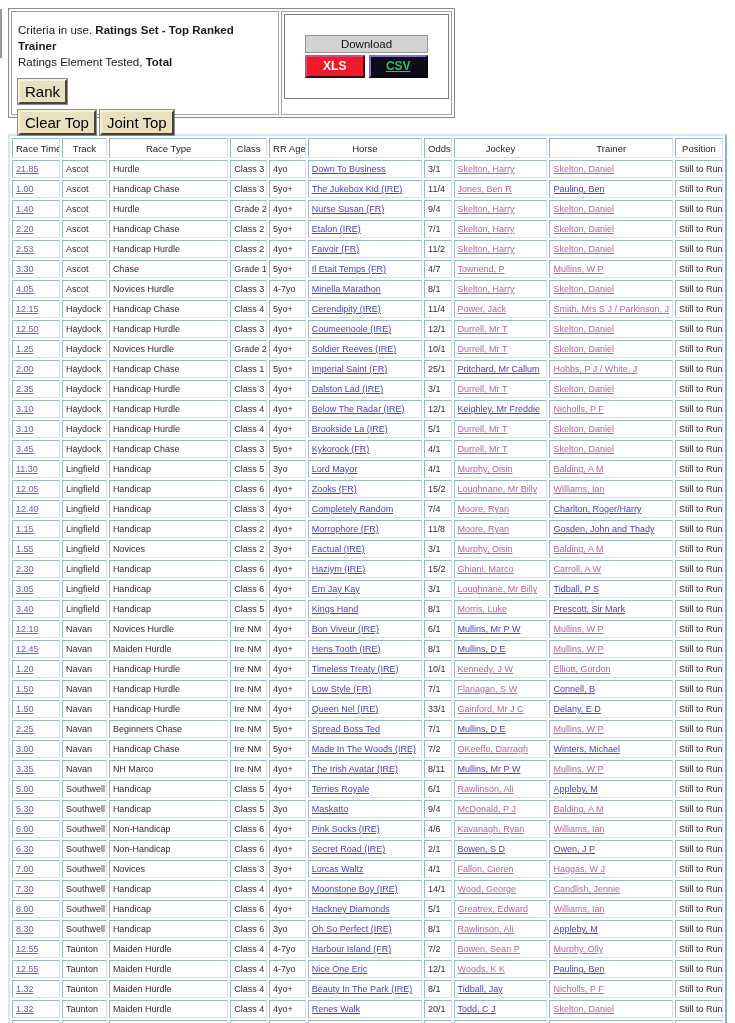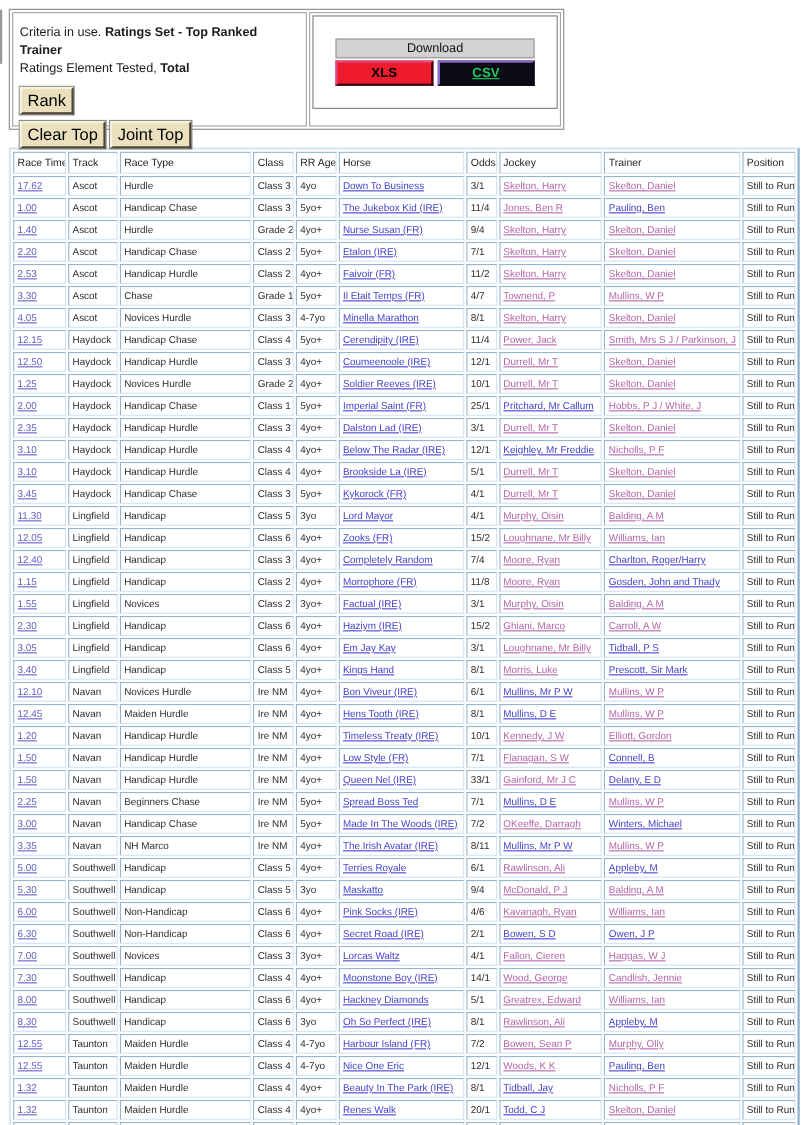--- a/index.html
+++ b/index.html
@@ -4,50 +4,50 @@
 <style>
   html,body { margin:0; padding:0; background:#ffffff; }
   body { font-family:"Liberation Sans", sans-serif; color:#2b2b2b; width:735px; }
   .page { position:relative; padding:8px; box-sizing:border-box; }
 
   
   .edge-sliver { position:absolute; left:0; top:9px; width:2px; height:49px;
     border:1px solid #979797; box-sizing:border-box; }
 
   
-  .top-table { width:505px; border:1px solid #8a8a8a; background:#fff;
+  .top-table { width:447px; border:1px solid #8a8a8a; background:#fff;
     display:flex; gap:2px; padding:2px; box-sizing:border-box; height:110px; }
   .crit-cell { border:1px solid #a3a3a3; width:268px; box-sizing:border-box;
     padding:10px 6px 6px 6px; font-size:11.5px; line-height:1.4; color:#1c1c1c; }
   .crit-line b { font-weight:bold; }
   .btn-row { margin-top:9px; }
   .btn-row2 { margin-top:6px; }
   button.legacy { font-family:"Liberation Sans", sans-serif; font-size:15px; color:#000;
     background:#eae0bd; border:2px outset #f6f0dd; border-right-color:#9c9478; border-bottom-color:#9c9478;
     box-shadow:0 0 0 1px #8d8d8d; padding:2px 5px; margin-right:4px; cursor:pointer; }
   .dl-cell { border:1px solid #a3a3a3; flex:1; box-sizing:border-box; padding:2px; }
   .dl-table { border:1px solid #7d7d7d; padding:20px; }
   .dl-head { background:#d2d2d2; border:1px solid #979797; text-align:center;
     font-size:11.5px; color:#111; padding:2px 0; }
   .dl-buttons { display:flex; gap:4px; margin-top:2px; }
   .dl-btn { flex:1; text-align:center; font-weight:bold; font-size:12px;
     padding:2px 0 3px 0; cursor:pointer; text-decoration:none; }
-  .dl-xls { background:#ee1b2d; color:#000000; border:2px outset #e0447a; border-right-color:#8d0d28; border-bottom-color:#8d0d28; }
+  .dl-xls { background:#ee1b2d; color:#ffffff; border:2px outset #e0447a; border-right-color:#8d0d28; border-bottom-color:#8d0d28; }
   .dl-csv { background:#0c0c17; color:#22c55e; border:2px outset #8a6ad0; border-right-color:#3c2a66; border-bottom-color:#3c2a66;text-decoration:underline; }
 
   
   .tbl-wrap { margin-top:16px; }
   table.results { border-collapse:separate; border-spacing:2px; table-layout:fixed;
     width:719px; background:#fff; font-size:9px;
     border:2px solid; border-color:#d8e6f1 #8fafc9 #8fafc9 #d8e6f1; }
   table.results th, table.results td {
     border:1px solid; border-color:#96b5cf #d3e3ف0; border-color:#96b5cf #d3e3f0 #d3e3f0 #96b5cf;
     background:#fff; padding:2px 3px; height:12px; overflow:hidden; white-space:nowrap;
     font-weight:normal; vertical-align:middle; }
-  table.results th { text-align:left; color:#1e1e1e; height:14px; font-size:9.5px; }
+  table.results th { text-align:center; color:#1e1e1e; height:14px; font-size:9.5px; }
   table.results td { text-align:left; color:#2e2e2e; }
   a.lnk { text-decoration:underline; cursor:pointer; }
   a.lnk-time { color:#6161c8; }
   a.lnk-blue { color:#4343cd; }
   a.lnk-purple { color:#b266a8; }
 </style>
 </head>
 <body>
 
 <div class="page">
@@ -98,21 +98,21 @@
             <th>RR Age</th>
             <th>Horse</th>
             <th>Odds</th>
             <th>Jockey</th>
             <th>Trainer</th>
             <th>Position</th>
           </tr>
       </thead>
       <tbody id="body-rows">
           <tr>
-            <td><a class="lnk lnk-time">17.62</a></td>
+            <td><a class="lnk lnk-time">21.85</a></td>
             <td>Ascot</td>
             <td>Hurdle</td>
             <td>Class 3</td>
             <td>4yo</td>
             <td><a class="lnk lnk-blue">Down To Business</a></td>
             <td>3/1</td>
             <td><a class="lnk lnk-purple">Skelton, Harry</a></td>
             <td><a class="lnk lnk-purple">Skelton, Daniel</a></td>
             <td>Still to Run</td>
           </tr>

